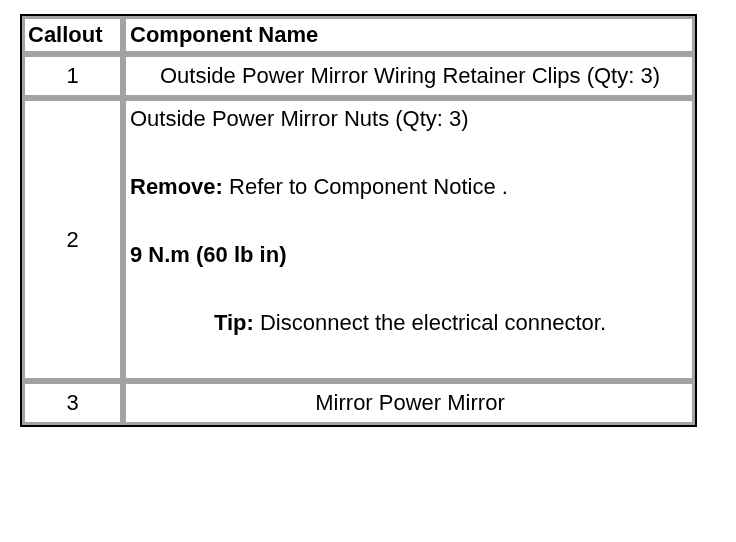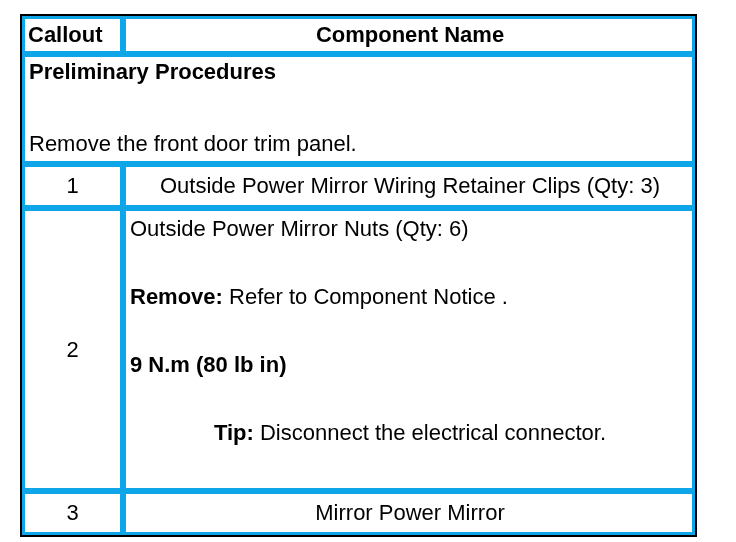--- a/index.html
+++ b/index.html
@@ -17,35 +17,35 @@
     position: absolute;
     left: 20px;
     top: 14px;
     width: 677px;
     border-collapse: separate;
     border-spacing: 0;
     border: 2px solid #000000;
     background: #ffffff;
   }
   .component-table td {
-    border: 3px solid #0ea5e9;
+    border: 3px solid #a3a3a3;
     background: #ffffff;
     padding: 0;
   }
   td.callout-col {
     width: 92px;
     text-align: center;
     vertical-align: middle;
   }
   td.name-col {
     padding-left: 4px;
     padding-right: 2px;
   }
   .bold { font-weight: bold; }
-  .center { text-align: center; }
+  .center { text-align: left; }
   td.header-cell {
     height: 32px;
     font-weight: bold;
     vertical-align: middle;
   }
   td.header-callout {
     padding-left: 3px;
     text-align: left;
   }
   td.prelim-cell {
@@ -75,47 +75,41 @@
 </head>
 <body>
 
 <table class="component-table">
   <tbody>
     <tr>
       <td class="callout-col header-cell header-callout">Callout</td>
       <td class="name-col header-cell center">Component Name</td>
     </tr>
 
-    <tr>
-      <td class="prelim-cell" colspan="2">
-        <div class="bold prelim-title">Preliminary Procedures</div>
-        <div>Remove the front door trim panel.</div>
-      </td>
-    </tr>
 
     <tr>
       <td class="callout-col row-single">1</td>
       <td class="name-col row-single">
         <div class="line">
           <span class="bold"></span><span>Outside Power Mirror Wiring Retainer Clips (Qty: 3)</span>
         </div>
       </td>
     </tr>
 
     <tr>
       <td class="callout-col">2</td>
       <td class="name-col row-multi">
         <div class="line">
-          <span class="bold"></span><span>Outside Power Mirror Nuts (Qty: 6)</span>
+          <span class="bold"></span><span>Outside Power Mirror Nuts (Qty: 3)</span>
         </div>
         <div class="line">
           <span class="bold">Remove:</span><span> Refer to Component Notice .</span>
         </div>
         <div class="line">
-          <span class="bold">9 N.m (80 lb in)</span><span></span>
+          <span class="bold">9 N.m (60 lb in)</span><span></span>
         </div>
         <div class="line">
           <span class="bold">Tip:</span><span> Disconnect the electrical connector.</span>
         </div>
       </td>
     </tr>
 
     <tr>
       <td class="callout-col row3-single">3</td>
       <td class="name-col row3-single">

